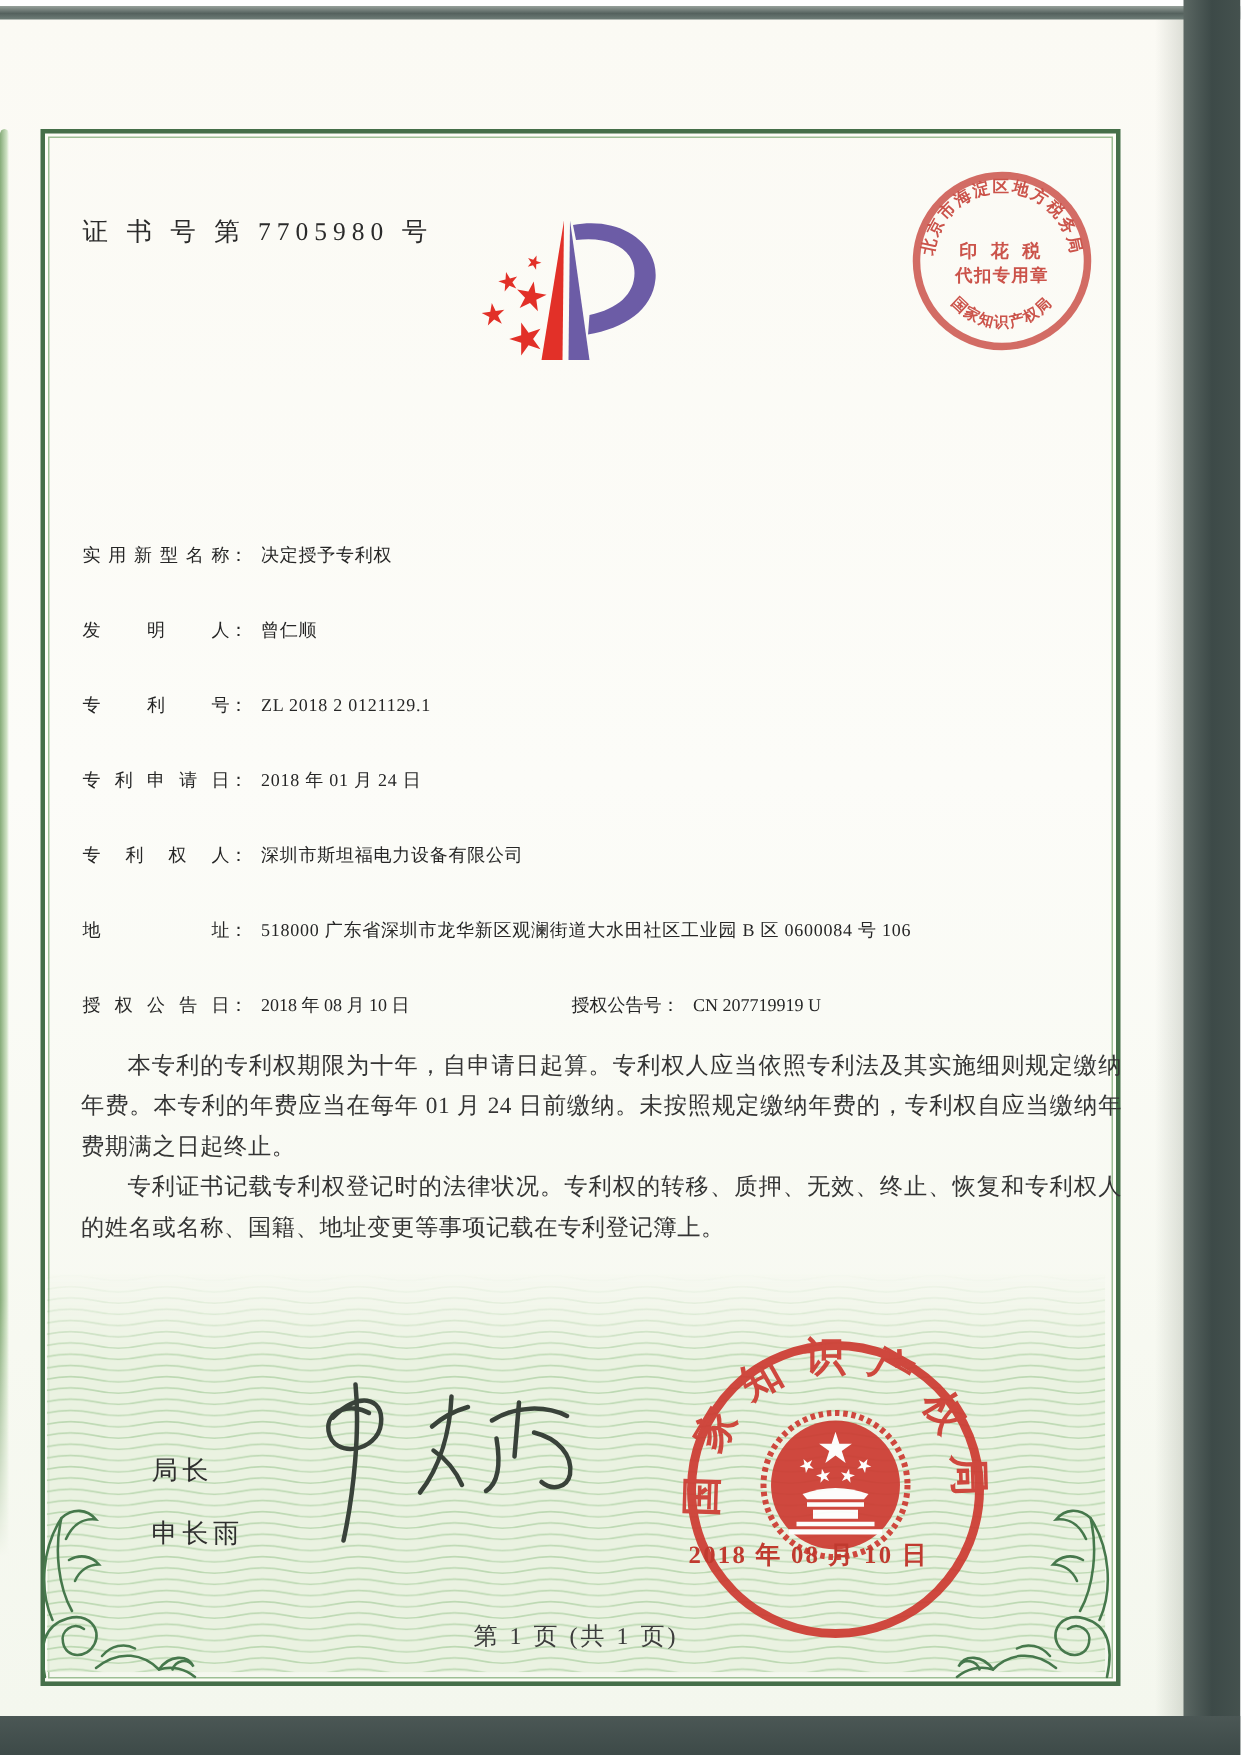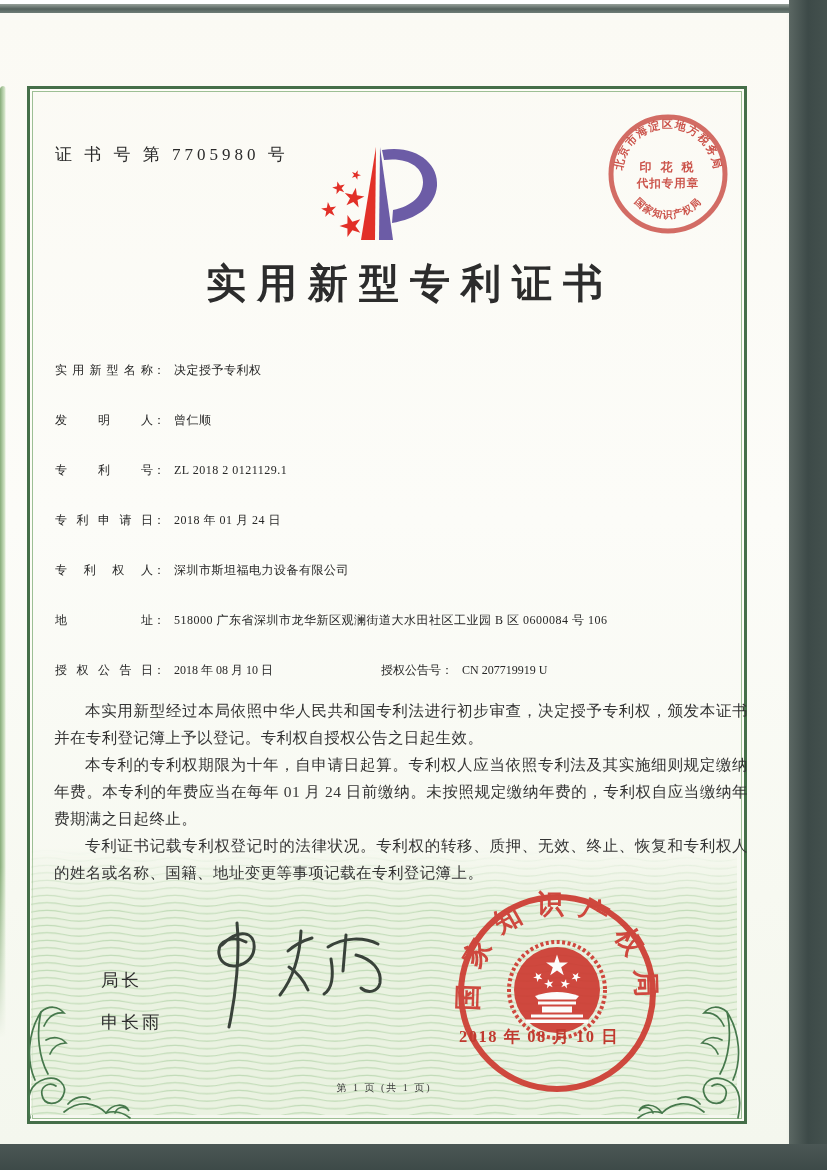--- a/index.html
+++ b/index.html
@@ -4,21 +4,20 @@
 <style>
   html,body{margin:0;padding:0;}
   body{
     width:827px;height:1170px;position:relative;overflow:hidden;
     background:#ffffff;
     font-family:"Liberation Serif","DejaVu Serif",serif;
   }
   .paper{
     position:absolute;left:0;top:12px;width:790px;height:1132px;
     background:linear-gradient(180deg,#fbfaf4 0%,#fcfcf8 45%,#f7f9f1 78%,#f4f7ee 100%);
-    padding-left:16px;
   }
   .paper::after{
     content:"";position:absolute;right:0;top:0;width:20px;height:100%;
     background:linear-gradient(90deg,rgba(0,0,0,0),rgba(92,104,88,.20));
   }
   .binding{
     position:absolute;left:0;top:74px;width:6px;height:952px;border-radius:3px;
     background:linear-gradient(90deg,#86ab79,#cfe2c4 75%,rgba(207,226,196,0));
     -webkit-mask-image:linear-gradient(180deg,#000 82%,transparent);
             mask-image:linear-gradient(180deg,#000 82%,transparent);
@@ -46,21 +45,21 @@
   .fvalue{flex:1;letter-spacing:.5px;}
   .grant-pair{display:flex;}
   .grant2{margin-left:108px;display:flex;}
   .grant2 .flabel{width:auto;text-align-last:auto;}
   .paragraphs{position:absolute;left:54px;top:685px;width:694px;font-size:15.5px;line-height:27px;color:#343434;text-align:justify;}
   .paragraphs p{margin:0;text-indent:2em;letter-spacing:.4px;}
   .bureau{position:absolute;left:101px;top:947px;font-size:17.5px;line-height:42px;color:#2e2e2e;letter-spacing:3px;z-index:4;}
   .sig{position:absolute;left:192px;top:903px;z-index:4;}
   .seal-big{position:absolute;left:452px;top:876px;z-index:3;}
   .seal-date{position:absolute;left:459px;top:1014px;z-index:5;font-size:16.5px;font-weight:600;color:#c03a2f;letter-spacing:1.5px;white-space:nowrap;}
-  .footer{position:absolute;left:27px;top:1069px;width:714px;text-align:center;font-size:10px;color:#3d3d3d;letter-spacing:2px;z-index:4;}
+  .footer{position:absolute;left:27px;top:1069px;width:714px;text-align:center;font-size:16px;color:#3d3d3d;letter-spacing:2px;z-index:4;}
   .ornament{position:absolute;z-index:2;}
   .orn-left{left:20px;top:988px;}
   .orn-right{left:636px;top:988px;transform:scaleX(-1);}
   .band-top{position:absolute;left:0;top:4px;width:827px;height:9px;z-index:9;
     background:linear-gradient(180deg,#97a19b,#55625e 55%,#6e7d77);}
   .band-right{position:absolute;left:789px;top:0;width:38px;height:1170px;z-index:9;
     background:linear-gradient(90deg,#5b6763,#3d4a48 50%,#44514e);}
   .band-bottom{position:absolute;left:0;top:1144px;width:827px;height:26px;z-index:9;
     background:linear-gradient(180deg,#4b5755,#3d4a48);}
   svg text{font-family:"Liberation Serif","DejaVu Serif",serif;}
@@ -92,21 +91,20 @@
     <use href="#star" fill="#e23028" transform="translate(36,37) scale(0.5) rotate(20)"></use>
     <use href="#star" fill="#e23028" transform="translate(19,50) scale(0.68) rotate(-14)"></use>
     <use href="#star" fill="#e23028" transform="translate(34,60) scale(1.05) rotate(10)"></use>
     <use href="#star" fill="#e23028" transform="translate(9,72) scale(0.8) rotate(-8)"></use>
     <use href="#star" fill="#e23028" transform="translate(31,88) scale(1.15) rotate(-18)"></use>
     <polygon points="56,9 41,102 55,102" fill="#e23028"></polygon>
     <polygon points="60,9 59,102 73,102" fill="#6c5ca6"></polygon>
     <path d="M62,12 C95,6 119,25 117,48 C115,69 96,81 72,85 L73,72 C92,68 103,58 103,44 C103,29 88,19 64,22 Z" fill="#6c5ca6"></path>
   </svg>
 
-  <div class="title">实用新型专利证书</div>
 
   <svg class="stamp-top" width="128" height="128" viewBox="0 0 128 128">
     <circle cx="64" cy="64" r="57" fill="none" stroke="#c8473e" stroke-width="5" opacity="0.85"></circle>
     <path id="stampTopArc" d="M 19.6,75.9 A 46,46 0 1 1 108.4,75.9" fill="none"></path>
     <path id="stampBotArc" d="M 30.3,92.3 A 44,44 0 0 0 97.7,92.3" fill="none"></path>
     <text font-size="11" font-weight="600" fill="#c8473e" letter-spacing="1.5">
       <textPath href="#stampTopArc" startOffset="50%" text-anchor="middle">北京市海淀区地方税务局</textPath>
     </text>
     <text font-size="10" font-weight="600" fill="#c8473e" letter-spacing="1">
       <textPath href="#stampBotArc" startOffset="50%" text-anchor="middle">国家知识产权局</textPath>
@@ -152,21 +150,20 @@
       <span>2018 年 08 月 10 日</span>
       <span class="grant2">
         <span class="flabel">授权公告号</span>
           <span class="colon">：</span>
         <span>CN 207719919 U</span>
       </span>
     </div>
   </div>
 
   <div class="paragraphs">
-    <p>本实用新型经过本局依照中华人民共和国专利法进行初步审查，决定授予专利权，颁发本证书并在专利登记簿上予以登记。专利权自授权公告之日起生效。</p>
     <p>本专利的专利权期限为十年，自申请日起算。专利权人应当依照专利法及其实施细则规定缴纳年费。本专利的年费应当在每年 01 月 24 日前缴纳。未按照规定缴纳年费的，专利权自应当缴纳年费期满之日起终止。</p>
     <p>专利证书记载专利权登记时的法律状况。专利权的转移、质押、无效、终止、恢复和专利权人的姓名或名称、国籍、地址变更等事项记载在专利登记簿上。</p>
   </div>
 
   <div class="bureau">
     <div>局长</div>
     <div>申长雨</div>
   </div>
 
   <svg class="sig" width="210" height="125" viewBox="0 0 210 125">

